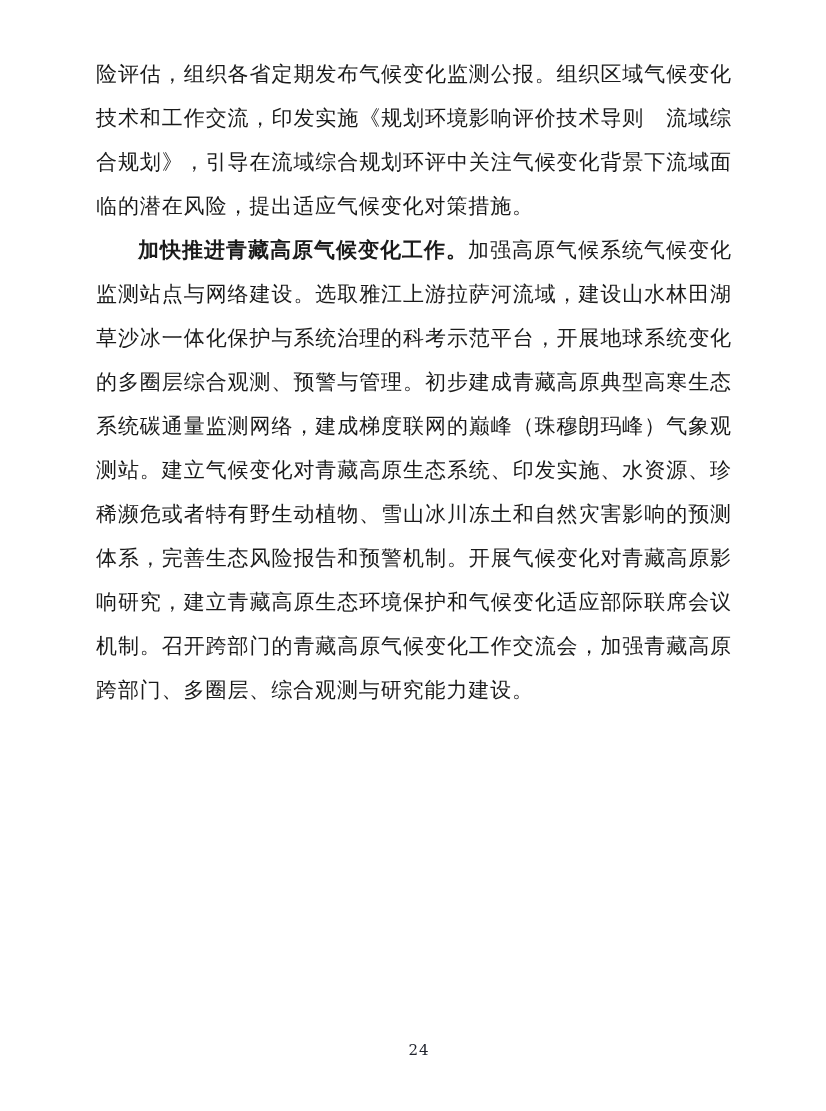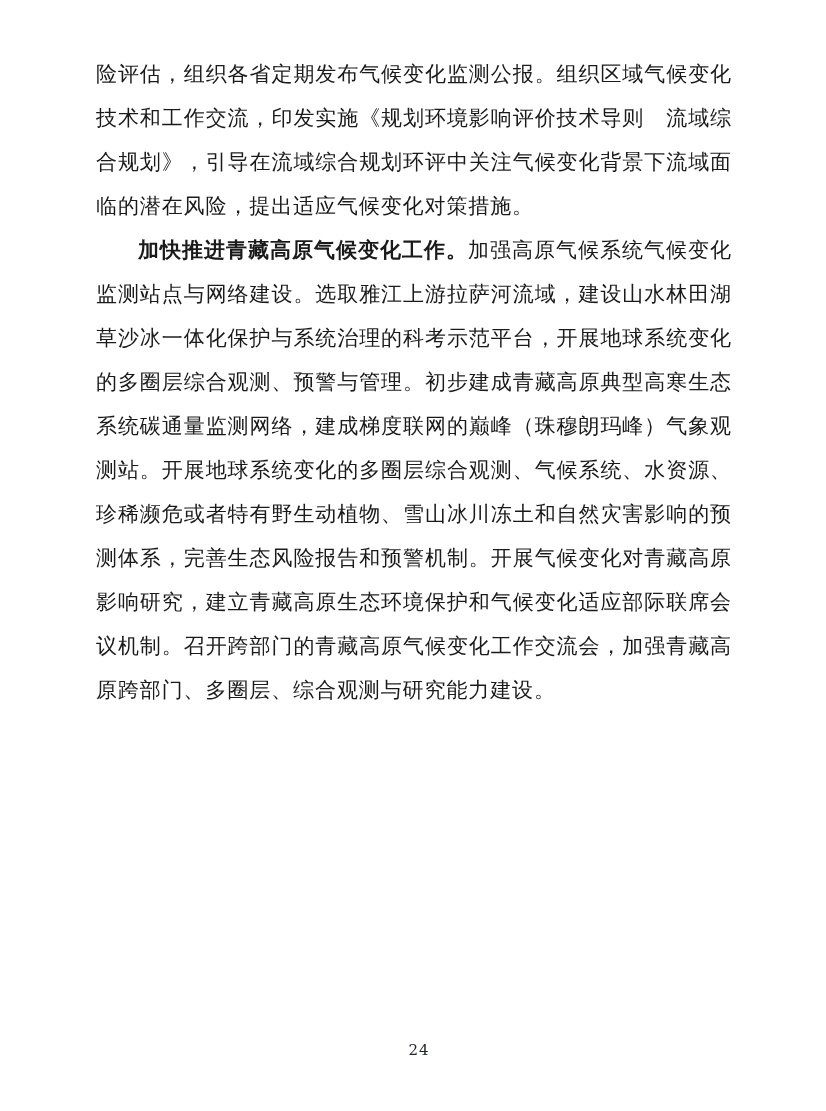--- a/index.html
+++ b/index.html
@@ -61,21 +61,21 @@
 <body>
 
 <div class="page">
   <main class="content">
 
     <p class="para no-indent">
       <span class="body-text">险评估，组织各省定期发布气候变化监测公报。组织区域气候变化技术和工作交流，印发实施《规划环境影响评价技术导则　流域综合规划》，引导在流域综合规划环评中关注气候变化背景下流域面临的潜在风险，提出适应气候变化对策措施。</span>
     </p>
 
     <p class="para">
-      <span class="lead">加快推进青藏高原气候变化工作。</span><span class="body-text">加强高原气候系统气候变化监测站点与网络建设。选取雅江上游拉萨河流域，建设山水林田湖草沙冰一体化保护与系统治理的科考示范平台，开展地球系统变化的多圈层综合观测、预警与管理。初步建成青藏高原典型高寒生态系统碳通量监测网络，建成梯度联网的巅峰（珠穆朗玛峰）气象观测站。开展地球系统变化的多圈层综合观测、气候系统、水资源、珍稀濒危或者特有野生动植物、雪山冰川冻土和自然灾害影响的预测体系，完善生态风险报告和预警机制。开展气候变化对青藏高原影响研究，建立青藏高原生态环境保护和气候变化适应部际联席会议机制。召开跨部门的青藏高原气候变化工作交流会，加强青藏高原跨部门、多圈层、综合观测与研究能力建设。</span>
+      <span class="lead">加快推进青藏高原气候变化工作。</span><span class="body-text">加强高原气候系统气候变化监测站点与网络建设。选取雅江上游拉萨河流域，建设山水林田湖草沙冰一体化保护与系统治理的科考示范平台，开展地球系统变化的多圈层综合观测、预警与管理。初步建成青藏高原典型高寒生态系统碳通量监测网络，建成梯度联网的巅峰（珠穆朗玛峰）气象观测站。建立气候变化对青藏高原生态系统、印发实施、水资源、珍稀濒危或者特有野生动植物、雪山冰川冻土和自然灾害影响的预测体系，完善生态风险报告和预警机制。开展气候变化对青藏高原影响研究，建立青藏高原生态环境保护和气候变化适应部际联席会议机制。召开跨部门的青藏高原气候变化工作交流会，加强青藏高原跨部门、多圈层、综合观测与研究能力建设。</span>
     </p>
 
 
   </main>
 
   <footer class="page-footer">
     <span class="page-number">24</span>
   </footer>
 </div>
 

